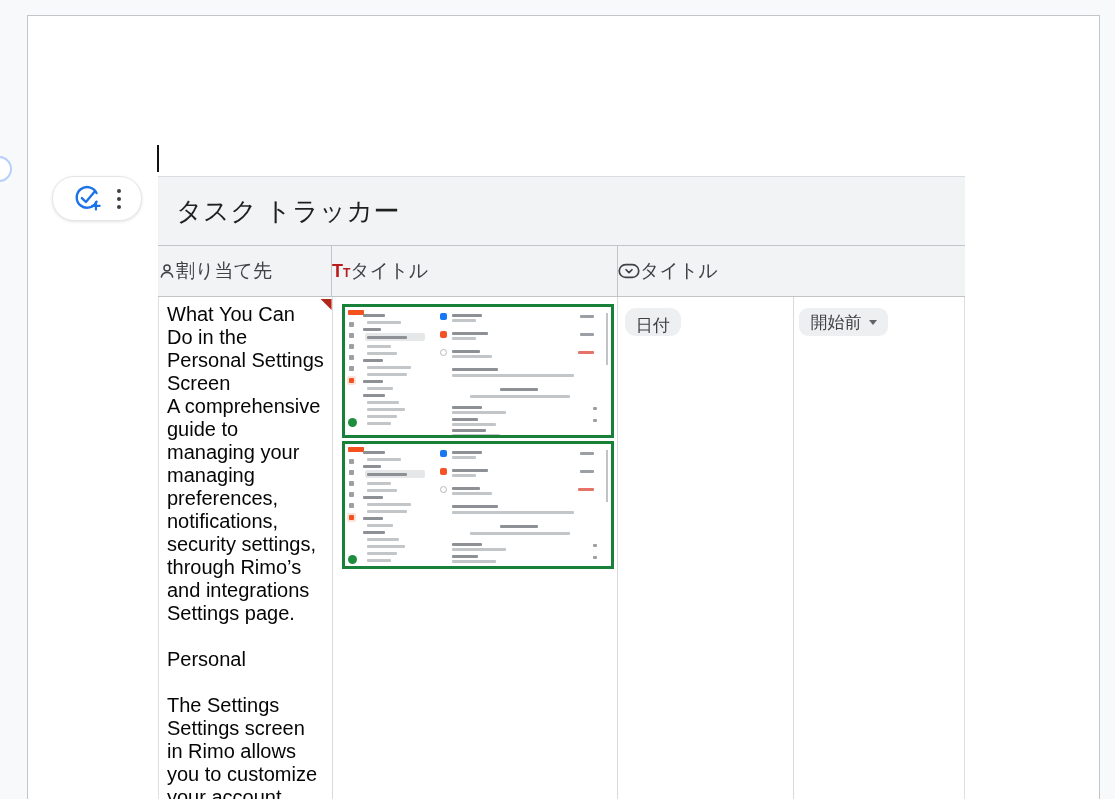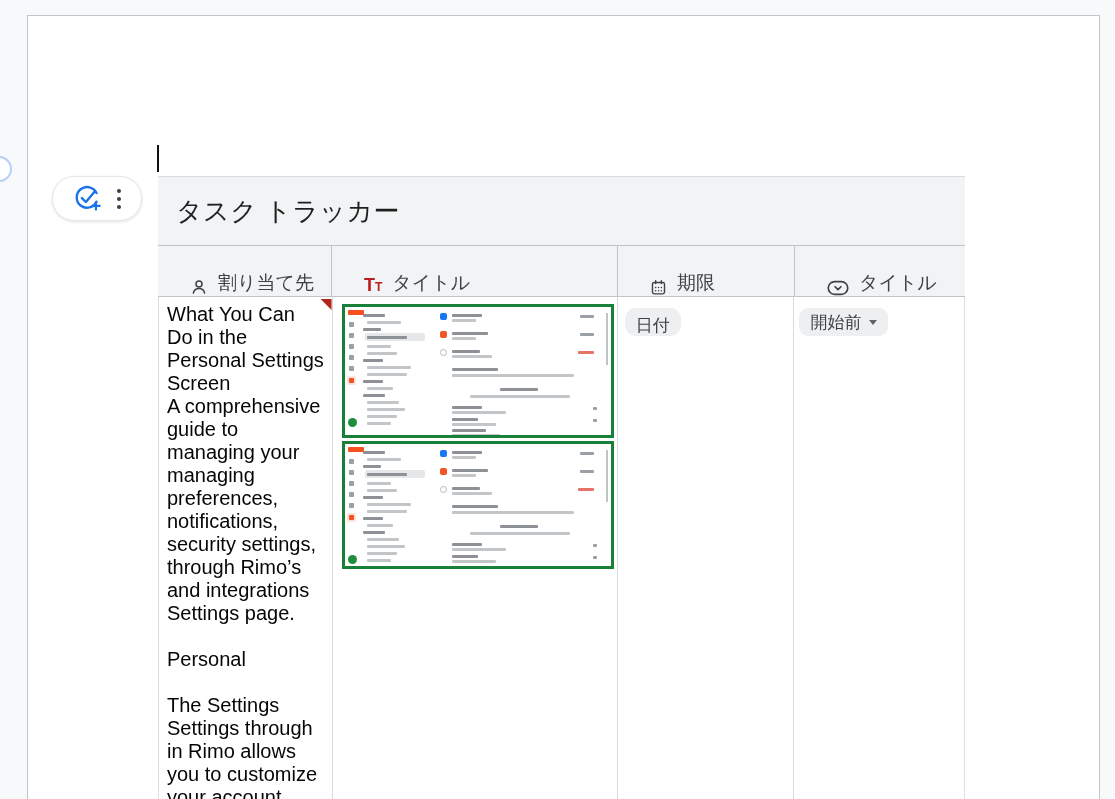--- a/index.html
+++ b/index.html
@@ -39,22 +39,22 @@
   
   .ttable{left:158px;top:176px;width:807px;}
   .t-title{
     height:70px;background:#f1f3f4;border-top:1px solid #dadcdf;
     border-bottom:1px solid #c2c5c8;
     display:flex;align-items:center;padding-left:18px;box-sizing:border-box;
     font-size:26px;color:#1f1f1f;letter-spacing:.5px;
   }
   .t-head{height:50px;background:#f1f3f4;border-bottom:1px solid #c2c5c8;display:flex;}
   .t-head .hcell{
-    box-sizing:border-box;display:flex;align-items:flex-end;gap:10px;
-    padding-left:32px;font-size:19px;color:#3f4245;
+    box-sizing:border-box;display:flex;align-items:center;gap:0;
+    padding-left:0;font-size:19px;color:#3f4245;
     border-right:1px solid #c2c5c8;
   }
   .t-head .hcell:last-child{border-right:none;}
   .t-body{display:flex;height:560px;background:#fff;
     border-left:1px solid #dcdee1;border-right:1px solid #dcdee1;}
   .t-body .bcell{box-sizing:border-box;border-right:1px solid #d8dadd;position:relative;}
   .t-body .bcell:last-child{border-right:none;}
   .w1{width:174px;} .w2{width:286px;} .w3{width:177px;} .w4{width:170px;}
 
   .corner-marker{
@@ -122,33 +122,20 @@
         <circle cx="12" cy="8" r="4" fill="none" stroke="#3f4245" stroke-width="2"></circle>
         <path d="M4.5,20 C5.5,15.8 8.5,14 12,14 C15.5,14 18.5,15.8 19.5,20" fill="none" stroke="#3f4245" stroke-width="2" stroke-linecap="round"></path>
       </svg>
       <span>割り当て先</span>
     </div>
     <div class="hcell w2">
       <span style="color:#b91c1c;font-weight:bold;">
         <span style="font-size:18px;">T</span><span style="font-size:12px;">T</span>
       </span>
       <span>タイトル</span>
-    </div>
-    <div class="hcell w3">
-      <svg width="17" height="17" viewBox="0 0 24 24">
-        <rect x="3.5" y="5" width="17" height="16" rx="2.5" fill="none" stroke="#3f4245" stroke-width="2"></rect>
-        <path d="M8,2.5 v4 M16,2.5 v4" stroke="#3f4245" stroke-width="2" stroke-linecap="round"></path>
-        <circle cx="8" cy="12" r="1.1" fill="#3f4245"></circle>
-          <circle cx="12" cy="12" r="1.1" fill="#3f4245"></circle>
-          <circle cx="16" cy="12" r="1.1" fill="#3f4245"></circle>
-        <circle cx="8" cy="16.5" r="1.1" fill="#3f4245"></circle>
-          <circle cx="12" cy="16.5" r="1.1" fill="#3f4245"></circle>
-          <circle cx="16" cy="16.5" r="1.1" fill="#3f4245"></circle>
-      </svg>
-      <span>期限</span>
     </div>
     <div class="hcell w4">
       <svg width="22" height="16" viewBox="0 0 26 18">
         <rect x="1.5" y="1.5" width="23" height="15" rx="7.5" fill="none" stroke="#3f4245" stroke-width="2"></rect>
         <path d="M9.5,7.5 L13,11 L16.5,7.5" fill="none" stroke="#3f4245" stroke-width="2" stroke-linecap="round" stroke-linejoin="round"></path>
       </svg>
       <span>タイトル</span>
     </div>
   </div>
 
@@ -168,21 +155,21 @@
           <div class="line">preferences,</div>
           <div class="line">notifications,</div>
           <div class="line">security settings,</div>
           <div class="line">through Rimo’s</div>
           <div class="line">and integrations</div>
           <div class="line">Settings page.</div>
           <div class="line"></div>
           <div class="line">Personal</div>
           <div class="line"></div>
           <div class="line">The Settings</div>
-          <div class="line">Settings through</div>
+          <div class="line">Settings screen</div>
           <div class="line">in Rimo allows</div>
           <div class="line">you to customize</div>
           <div class="line">your account</div>
         </div>
     </div>
 
     <div class="bcell w2">
       <div class="thumb" id="thumb1">
         <div class="thumb-inner">
 

